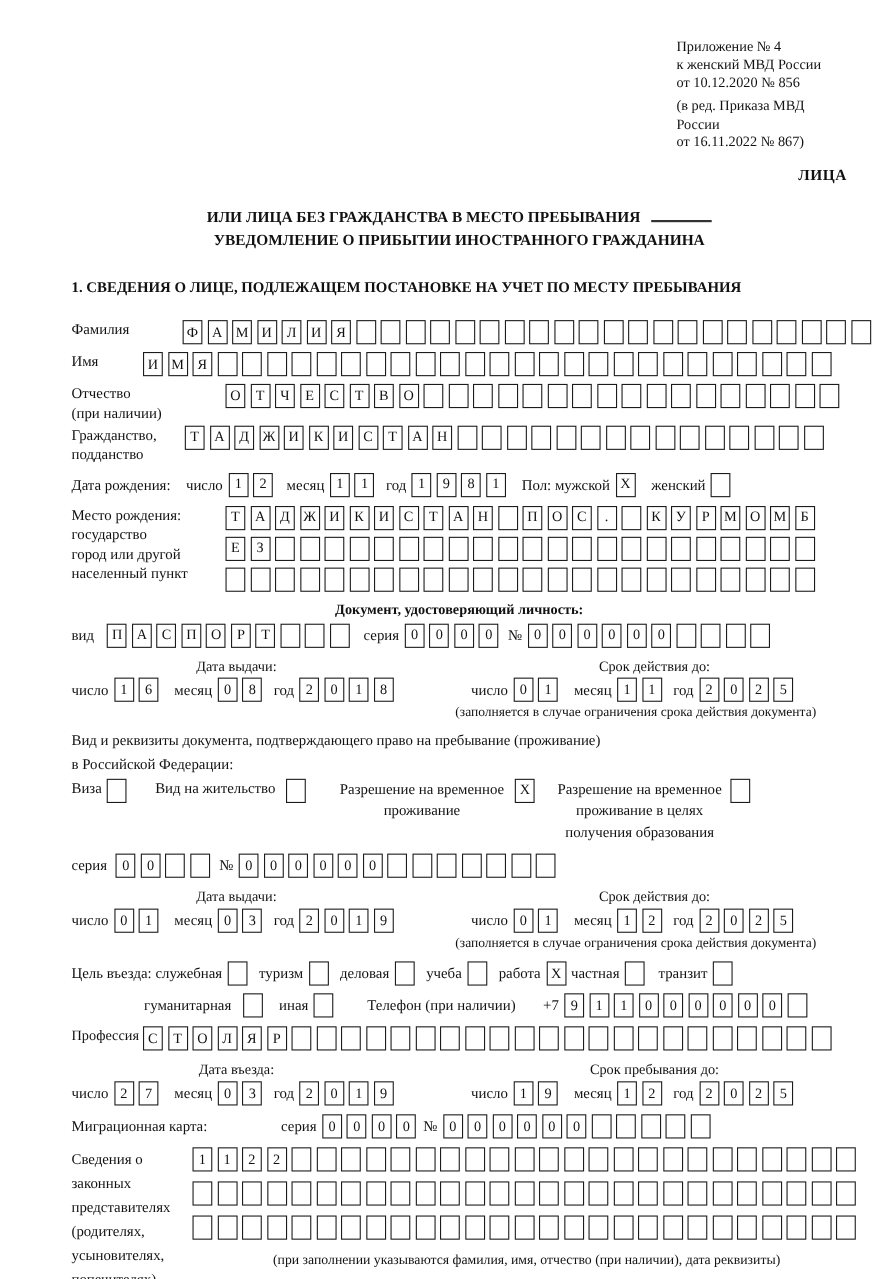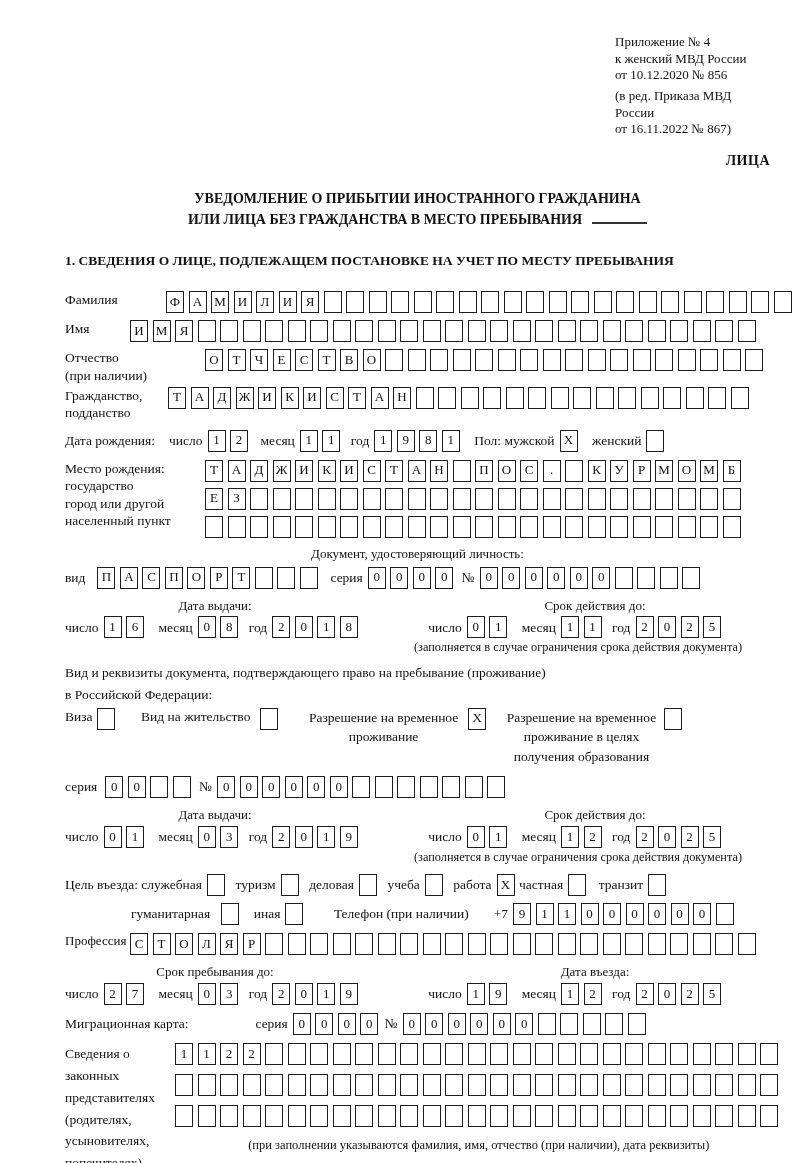--- a/index.html
+++ b/index.html
@@ -49,22 +49,22 @@
     <div>Приложение № 4</div>
     <div>к женский МВД России</div>
     <div>от 10.12.2020 № 856</div>
     <div class="grp2">(в ред. Приказа МВД России</div>
     <div>от 16.11.2022 № 867)</div>
   </div>
 
   <div class="forma">ЛИЦА</div>
 
   <div class="title">
+    <div><span>ИЛИ ЛИЦА БЕЗ ГРАЖДАНСТВА В МЕСТО ПРЕБЫВАНИЯ</span><span class="uline"></span></div>
     <div>УВЕДОМЛЕНИЕ О ПРИБЫТИИ ИНОСТРАННОГО ГРАЖДАНИНА</div>
-    <div><span>ИЛИ ЛИЦА БЕЗ ГРАЖДАНСТВА В МЕСТО ПРЕБЫВАНИЯ</span><span class="uline"></span></div>
   </div>
 
   <div class="sect">1. СВЕДЕНИЯ О ЛИЦЕ, ПОДЛЕЖАЩЕМ ПОСТАНОВКЕ НА УЧЕТ ПО МЕСТУ ПРЕБЫВАНИЯ</div>
 
   <div class="frow" style="margin-top:22px;gap:36px;">
     <span class="lbl" style="width:65px">Фамилия</span>
     <span class="boxes">
         <span class="cell">Ф</span>
         <span class="cell">А</span>
         <span class="cell">М</span>
@@ -304,21 +304,21 @@
           <span class="cell"></span>
           <span class="cell"></span>
           <span class="cell"></span>
           <span class="cell"></span>
           <span class="cell"></span>
           <span class="cell"></span>
         </span>
     </span>
   </div>
 
-  <div class="ctr" style="font-weight:normal; font-size:13px; margin-top:2px;">Документ, удостоверяющий личность:</div>
+  <div class="ctr" style="font-weight:bold; font-size:13px; margin-top:2px;">Документ, удостоверяющий личность:</div>
 
   <div class="frow dgrp mt4">
     <span class="t" style="margin-right:12px">вид</span>
     <span class="boxes">
         <span class="cell">П</span>
         <span class="cell">А</span>
         <span class="cell">С</span>
         <span class="cell">П</span>
         <span class="cell">О</span>
         <span class="cell">Р</span>
@@ -578,22 +578,22 @@
         <span class="cell"></span>
         <span class="cell"></span>
         <span class="cell"></span>
         <span class="cell"></span>
         <span class="cell"></span>
         <span class="cell"></span>
       </span>
   </div>
 
   <div class="hdr2col">
+    <span>Дата въезда:</span>
     <span>Срок пребывания до:</span>
-    <span>Дата въезда:</span>
   </div>
   <div class="frow dgrp mt2">
     <span class="t">число</span>
     <span class="boxes">
         <span class="cell">2</span>
         <span class="cell">7</span>
       </span>
     <span class="t" style="margin-left:10px">месяц</span>
     <span class="boxes">
         <span class="cell">0</span>

